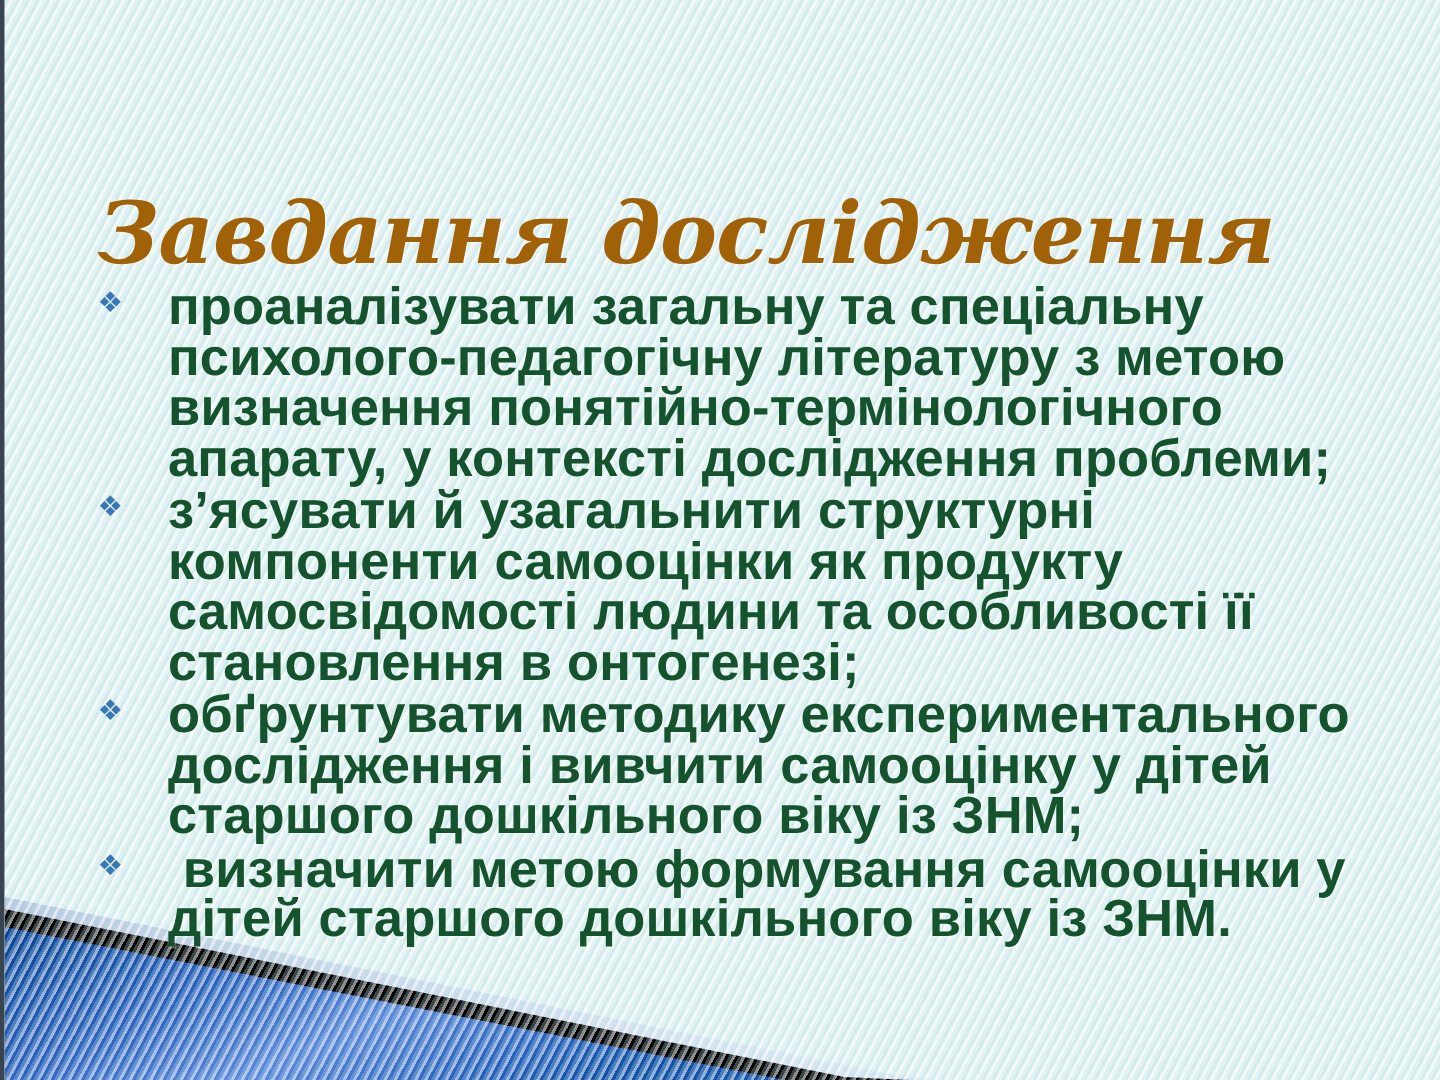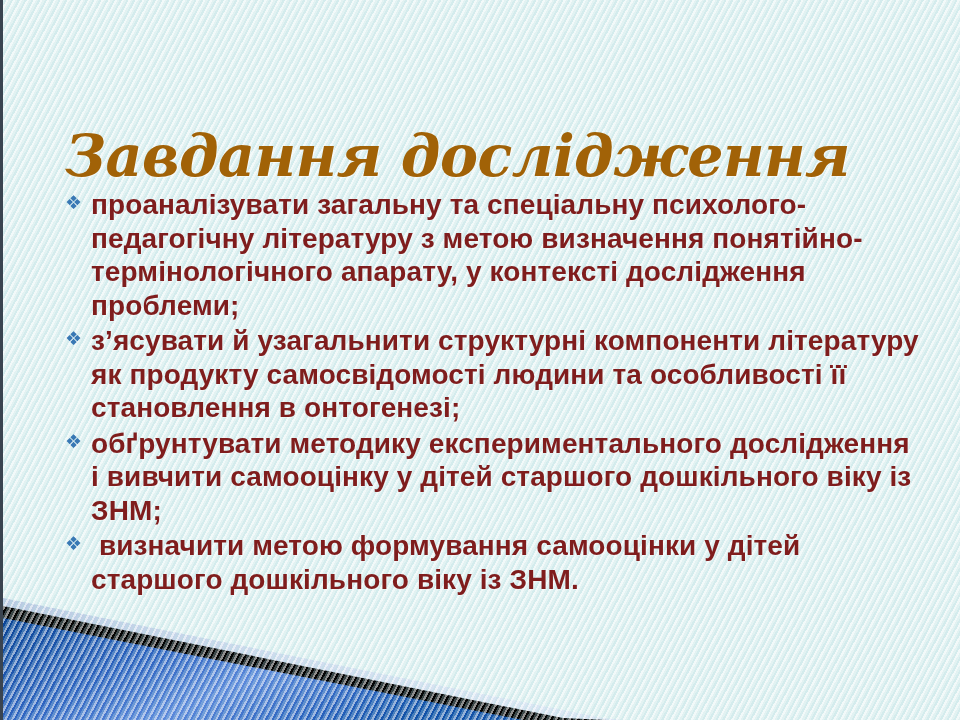--- a/index.html
+++ b/index.html
@@ -88,27 +88,28 @@
     margin-top: 5px;
     color: #3878b4;
     font-family: "DejaVu Sans", sans-serif;
     font-size: 19px;
     line-height: 1;
     text-align: left;
   }
 
   .bullet-text {
     flex: 1 1 auto;
-    color: #7f1d1d;
+    color: #14532d;
     font-family: "Liberation Sans", sans-serif;
     font-weight: bold;
-    font-size: 28px;
+    font-size: 35px;
     line-height: 33.5px;
     letter-spacing: 0.1px;
     text-shadow: 1px 1px 0 rgba(255,255,255,0.35);
+    margin-left: 21px;
   }
 
   .bullet-text.lead-space::before {
     content: "\00a0";
   }
 </style>
 </head>
 <body>
 
 <div class="slide">
@@ -142,21 +143,21 @@
 
   <ul class="body-list">
 
     <li class="bullet-row">
       <span class="bullet-glyph">❖</span>
       <span class="bullet-text">проаналізувати загальну та спеціальну психолого-педагогічну літературу з метою визначення понятійно-термінологічного апарату, у контексті дослідження проблеми;</span>
     </li>
 
     <li class="bullet-row">
       <span class="bullet-glyph">❖</span>
-      <span class="bullet-text">з’ясувати й узагальнити структурні компоненти літературу як продукту самосвідомості людини та особливості її становлення в онтогенезі;</span>
+      <span class="bullet-text">з’ясувати й узагальнити структурні компоненти самооцінки як продукту самосвідомості людини та особливості її становлення в онтогенезі;</span>
     </li>
 
     <li class="bullet-row">
       <span class="bullet-glyph">❖</span>
       <span class="bullet-text">обґрунтувати методику експериментального дослідження і вивчити самооцінку у дітей старшого дошкільного віку із ЗНМ;</span>
     </li>
 
     <li class="bullet-row">
       <span class="bullet-glyph">❖</span>
       <span class="bullet-text lead-space">визначити метою формування самооцінки у дітей старшого дошкільного віку із ЗНМ.</span>

